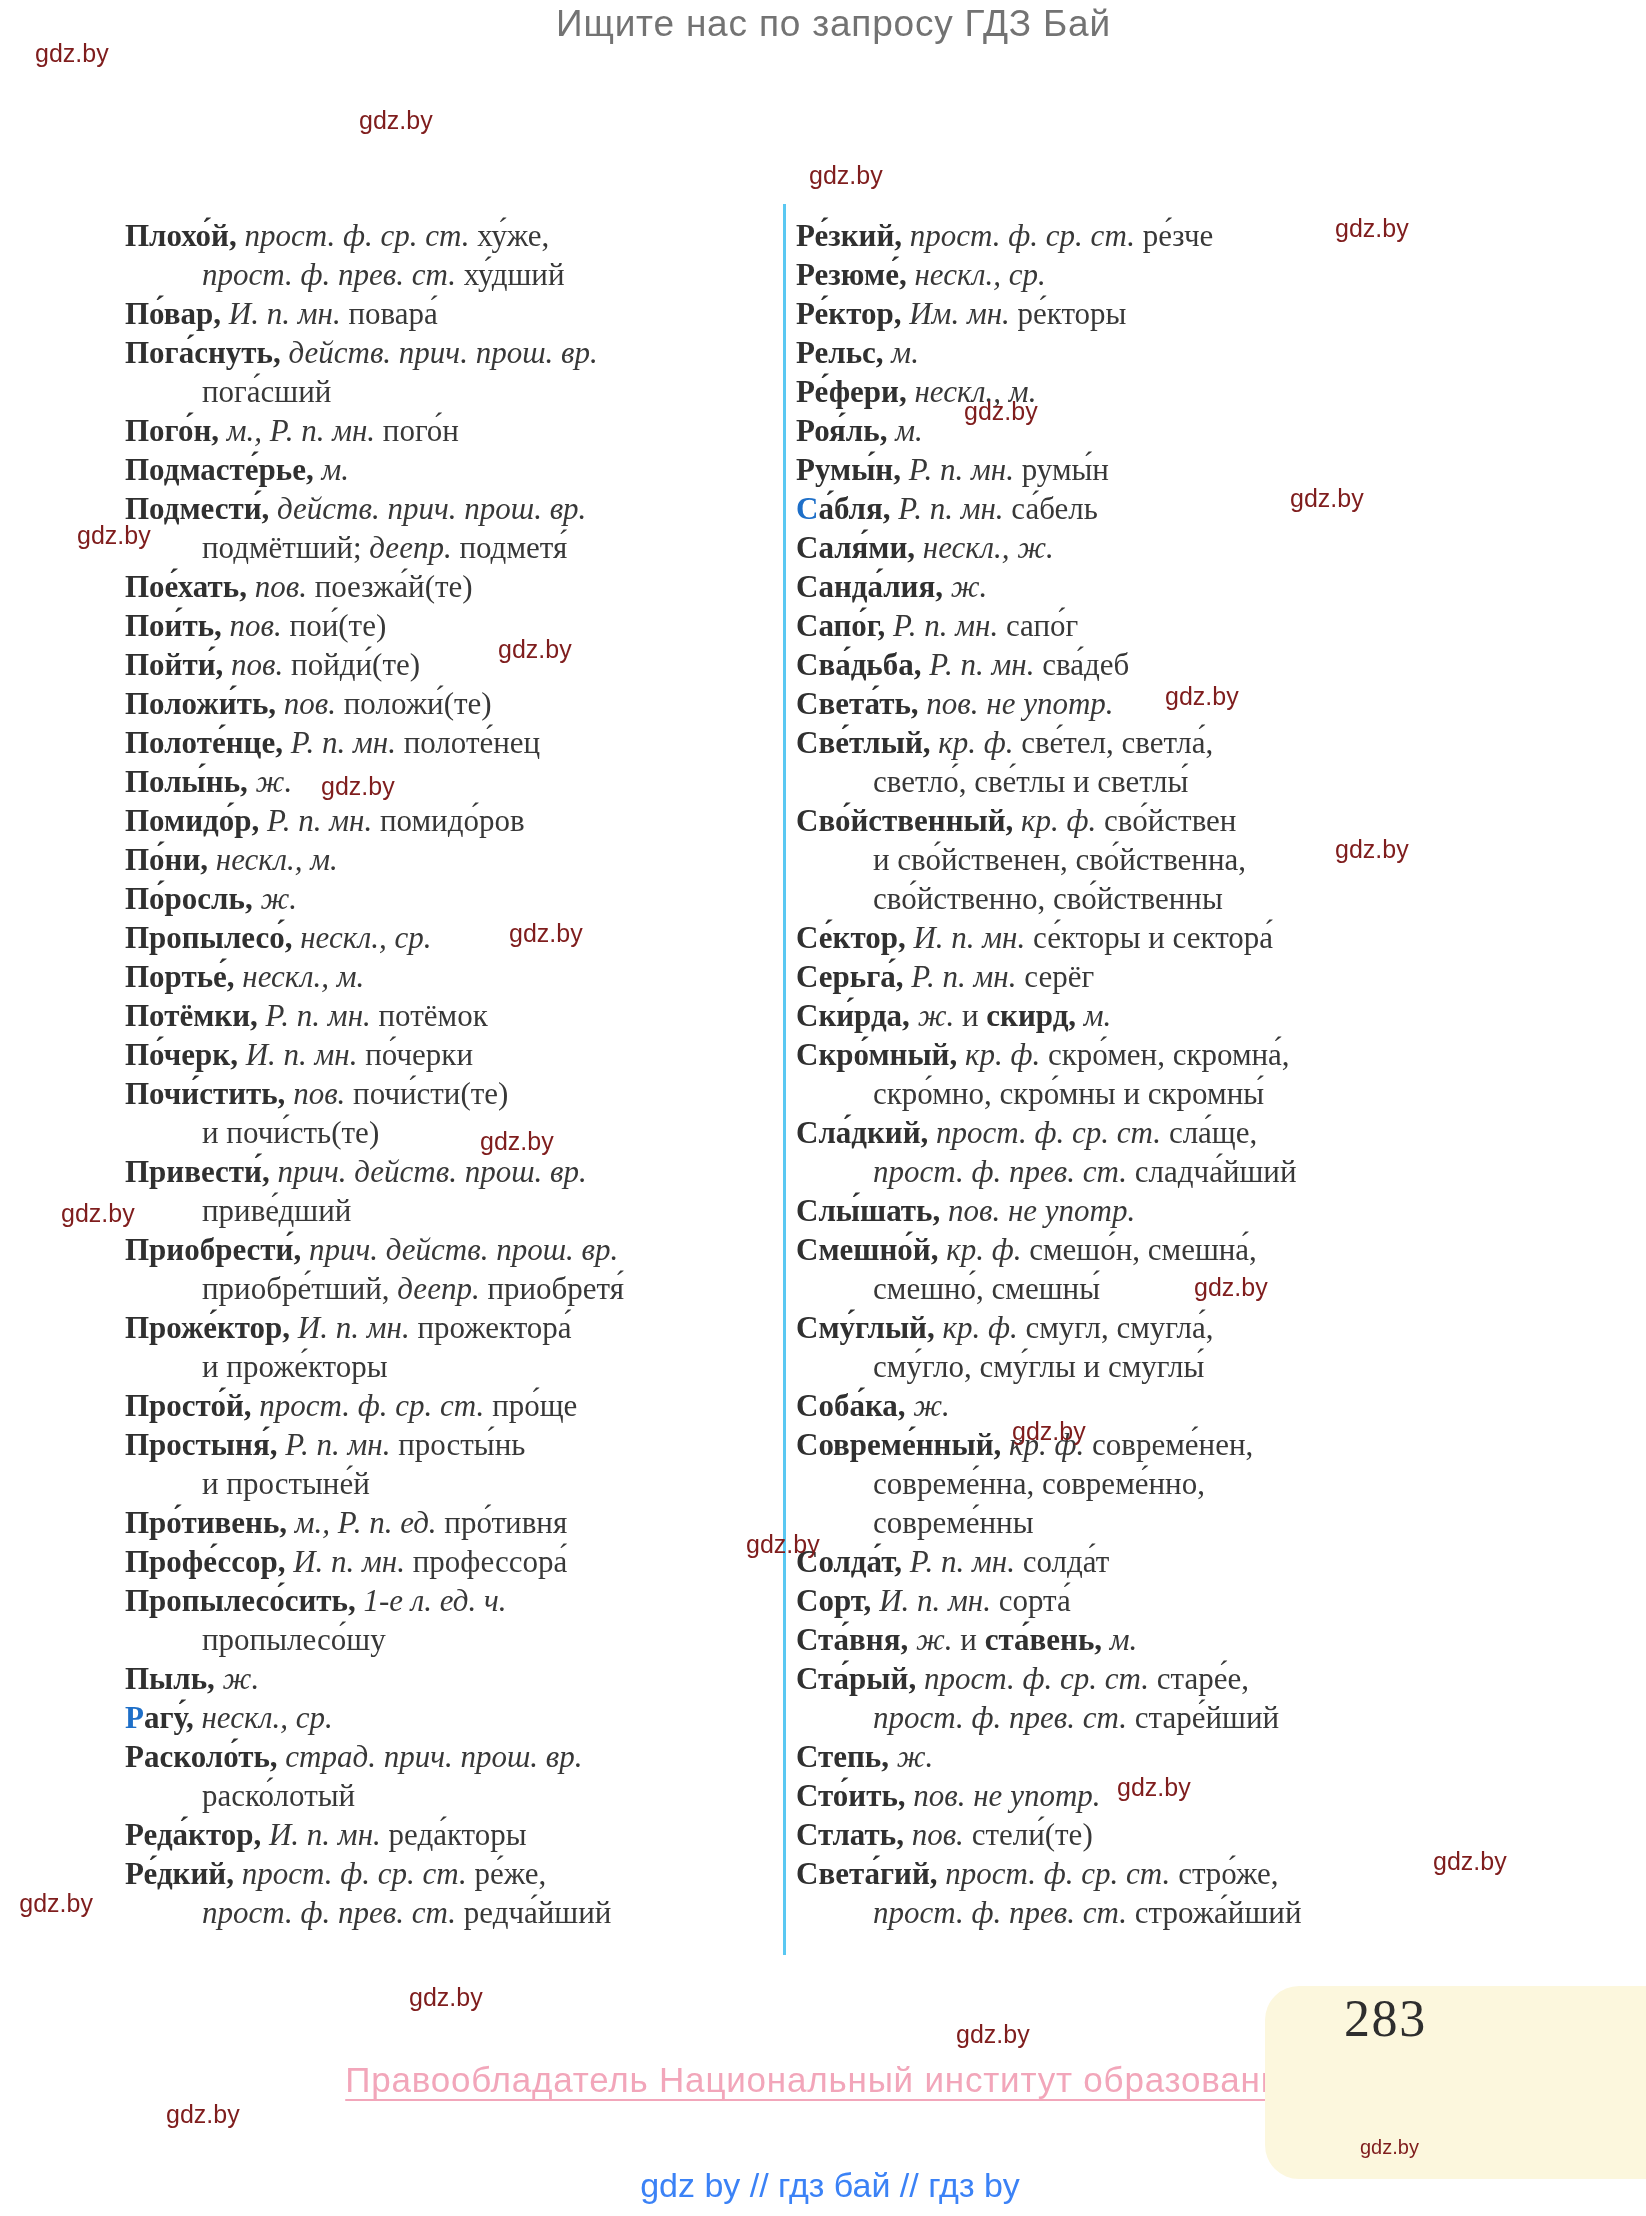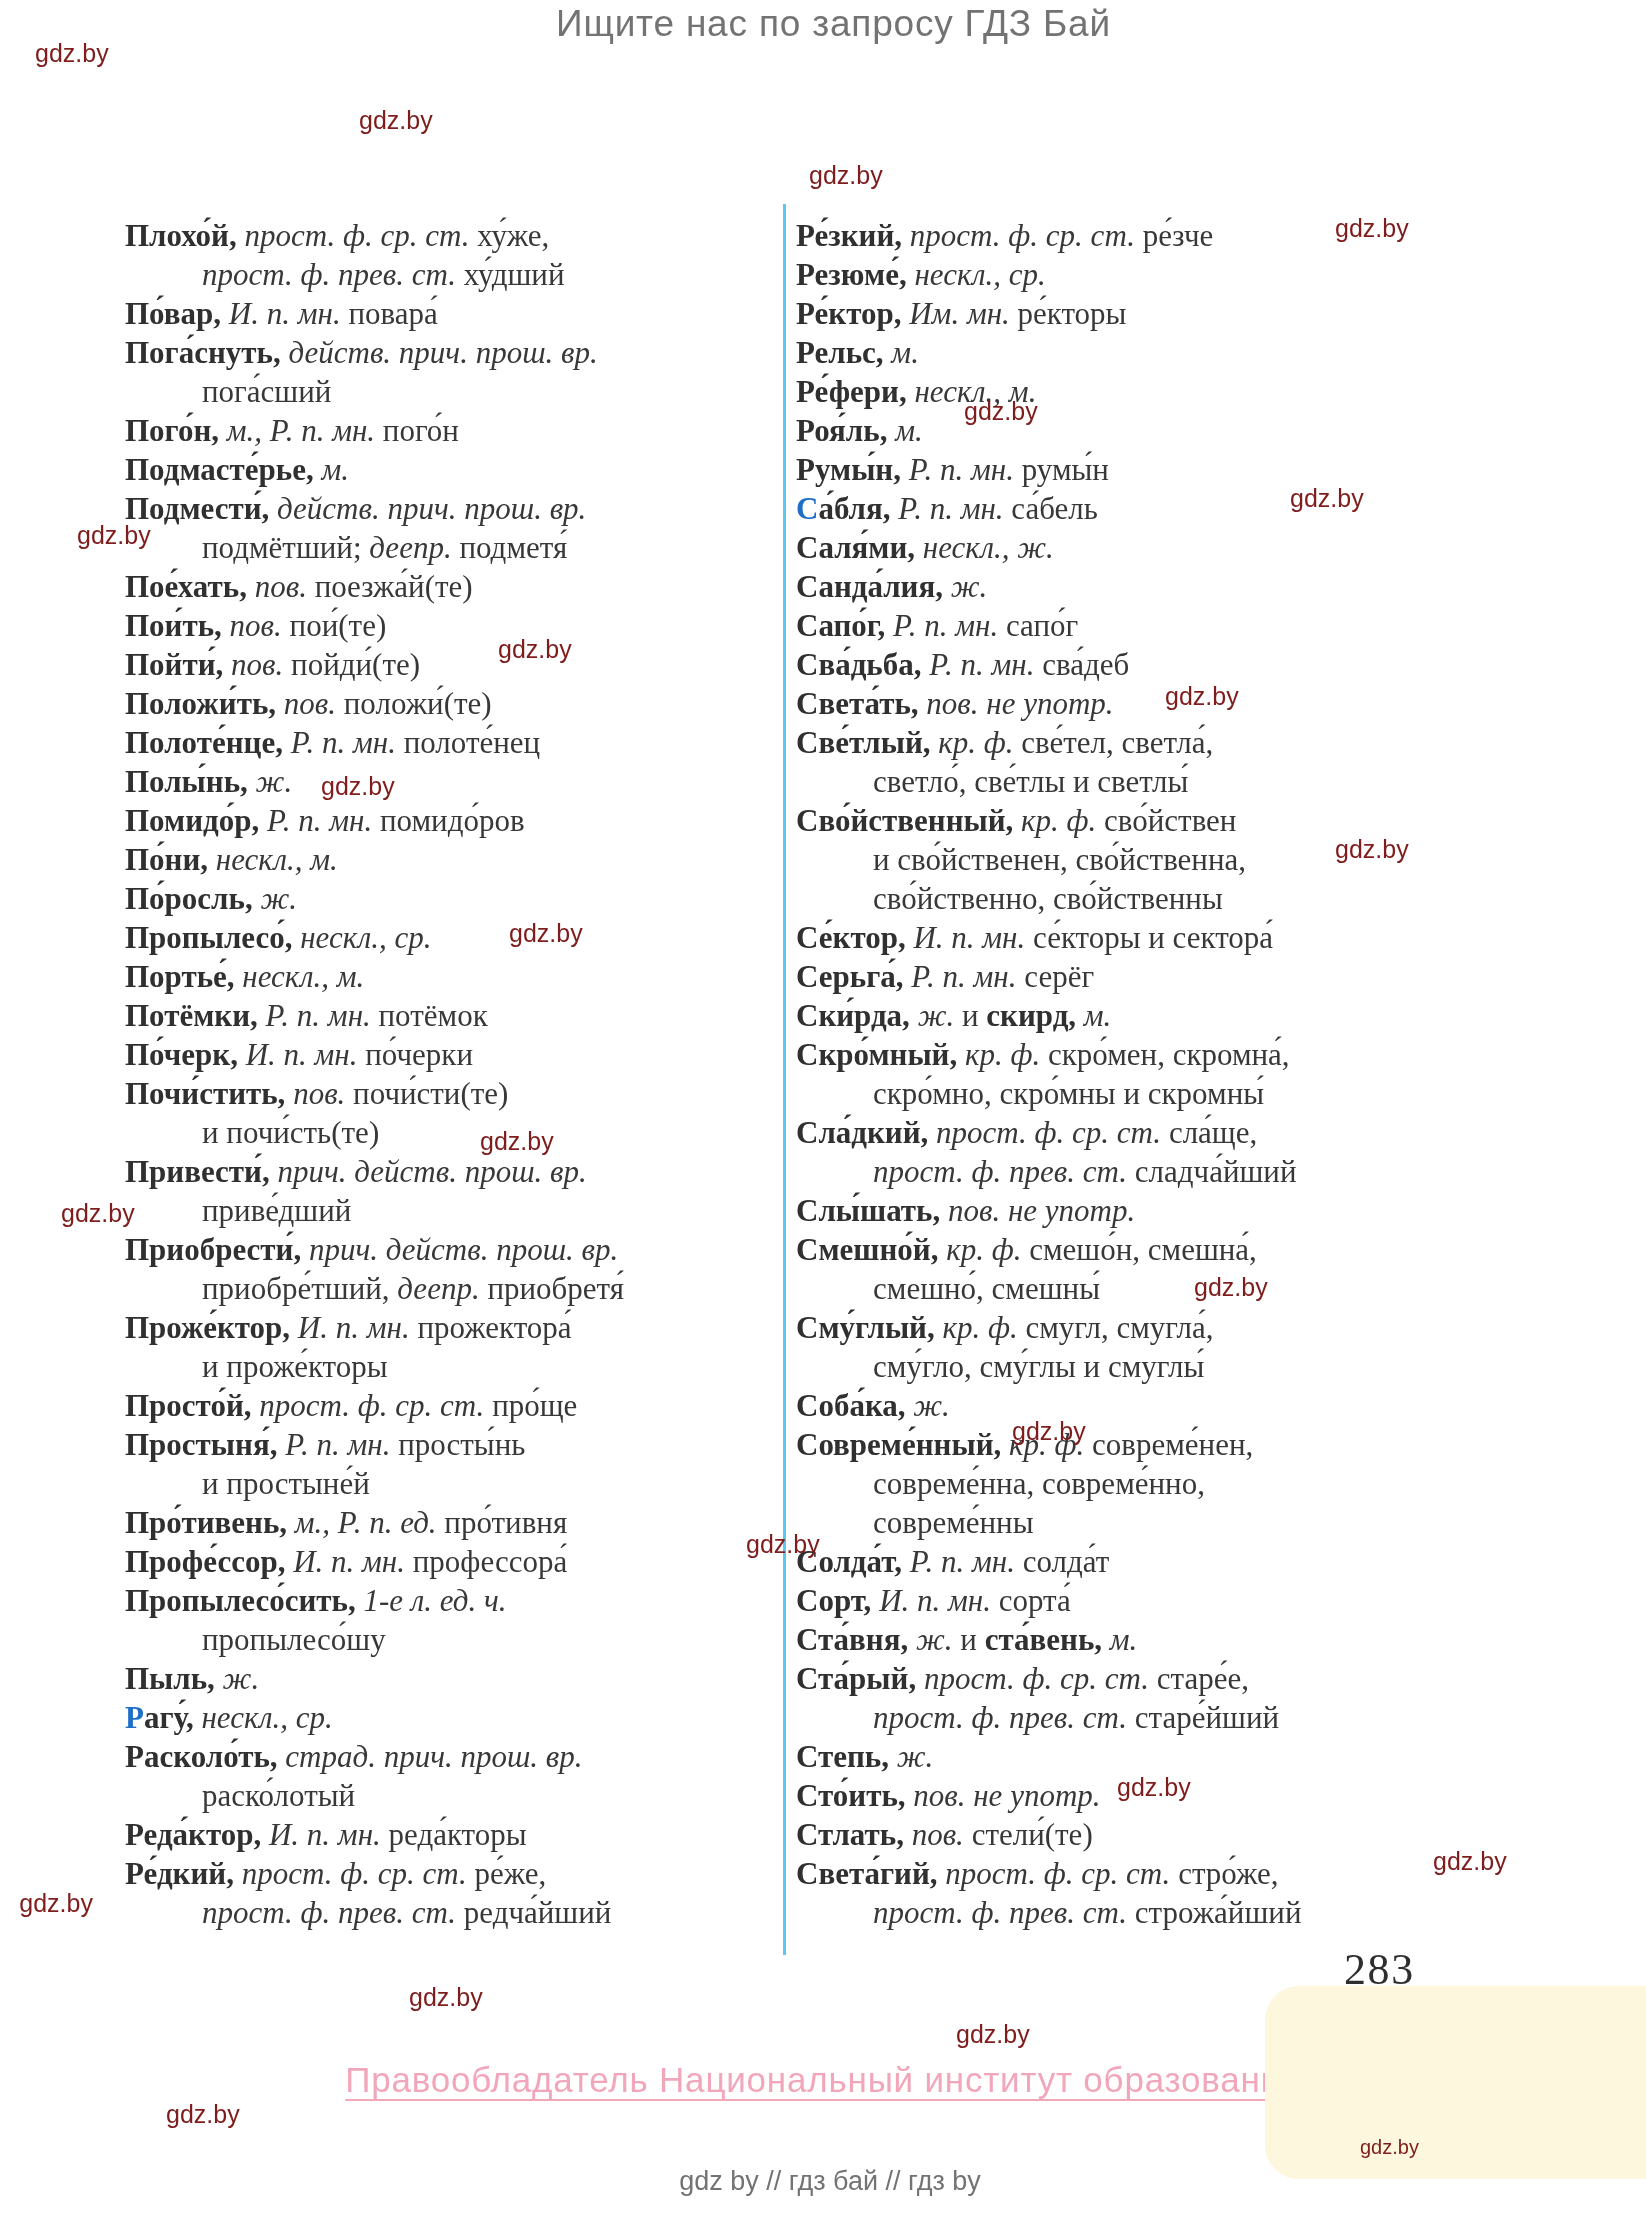--- a/index.html
+++ b/index.html
@@ -37,45 +37,45 @@
   .pl  { }
   .blue-initial { color: #1e6fc8; }
   .page-box {
     position: absolute; left: 1265px; top: 1986px;
     width: 381px; height: 193px;
     background: #fcf7dd;
     border-radius: 34px 0 0 34px;
     z-index: 2;
   }
   .page-num {
-    position: absolute; left: 1344px; top: 1944px;
+    position: absolute; left: 1344px; top: 1989px;
     font-family: "Liberation Serif", serif;
-    font-size: 44px; color: #2e2e2e;
+    font-size: 52px; color: #2e2e2e;
     letter-spacing: 1.6px;
     z-index: 4;
   }
   .copyright {
     position: absolute; top: 2060px; left: 823px;
     transform: translateX(-50%);
     font-family: "Liberation Sans", sans-serif;
     font-size: 35px; letter-spacing: 0.8px;
     color: #f2a6ba;
     text-decoration: underline;
     text-decoration-thickness: 2.4px;
     text-underline-offset: 7.3px;
     white-space: nowrap;
     z-index: 1;
     cursor: pointer;
   }
   .footer-links {
     position: absolute; top: 2166px; left: 830px;
     transform: translateX(-50%);
     font-family: "Liberation Sans", sans-serif;
-    font-size: 27px;
-    color: #737373;
+    font-size: 34px;
+    color: #3b82f6;
     white-space: nowrap;
     z-index: 4;
     cursor: pointer;
   }
   .wm-layer { position: absolute; left: 0; top: 0; width: 100%; height: 100%; z-index: 3; pointer-events: none; }
   .wm {
     position: absolute;
     font-family: "Liberation Sans", sans-serif;
     font-size: 25px;
     color: #7f1d1d;

